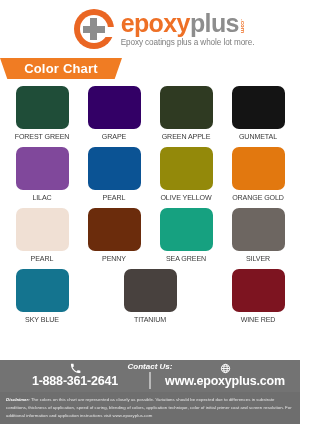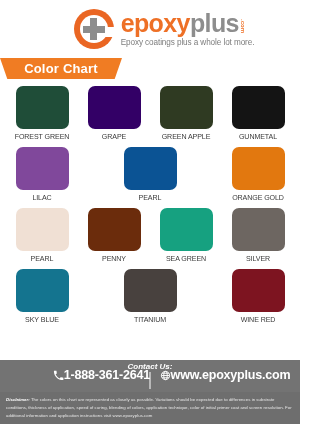--- a/index.html
+++ b/index.html
@@ -174,21 +174,21 @@
     right: 0;
     bottom: 32px;
     height: 32px;
     background: #737373;
     display: flex;
     align-items: center;
   }
   .contact-half {
     flex: 1;
     display: flex;
-    flex-direction: row;
+    flex-direction: column;
     align-items: center;
     justify-content: center;
     color: #ffffff;
     position: relative;
   }
   .contact-half.left { justify-content: flex-end; }
   .contact-icon {
     height: 11px;
     display: flex;
     align-items: center;
@@ -292,20 +292,24 @@
   <div class="row">
     <div class="cell">
       <div class="swatch" style="background:#80489b"></div>
       <div class="swatch-label">LILAC</div>
     </div>
     <div class="cell">
       <div class="swatch" style="background:#0b5394"></div>
       <div class="swatch-label">PEARL</div>
     </div>
     <div class="cell">
+      <div class="swatch" style="background:#93890a"></div>
+      <div class="swatch-label">OLIVE YELLOW</div>
+    </div>
+    <div class="cell">
       <div class="swatch" style="background:#e2780f"></div>
       <div class="swatch-label">ORANGE GOLD</div>
     </div>
   </div>
 
   <div class="row">
     <div class="cell">
       <div class="swatch" style="background:#f0e0d4"></div>
       <div class="swatch-label">PEARL</div>
     </div>

